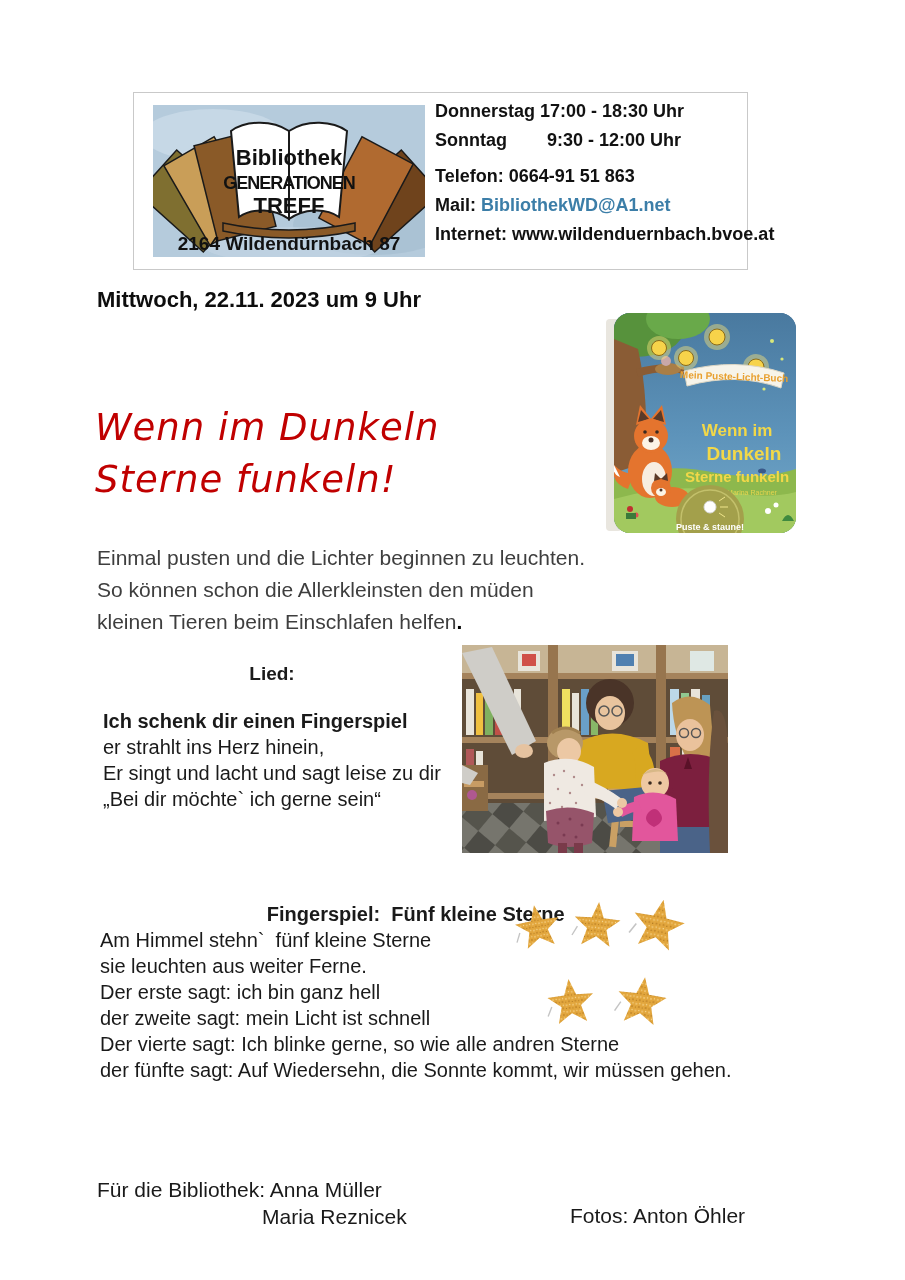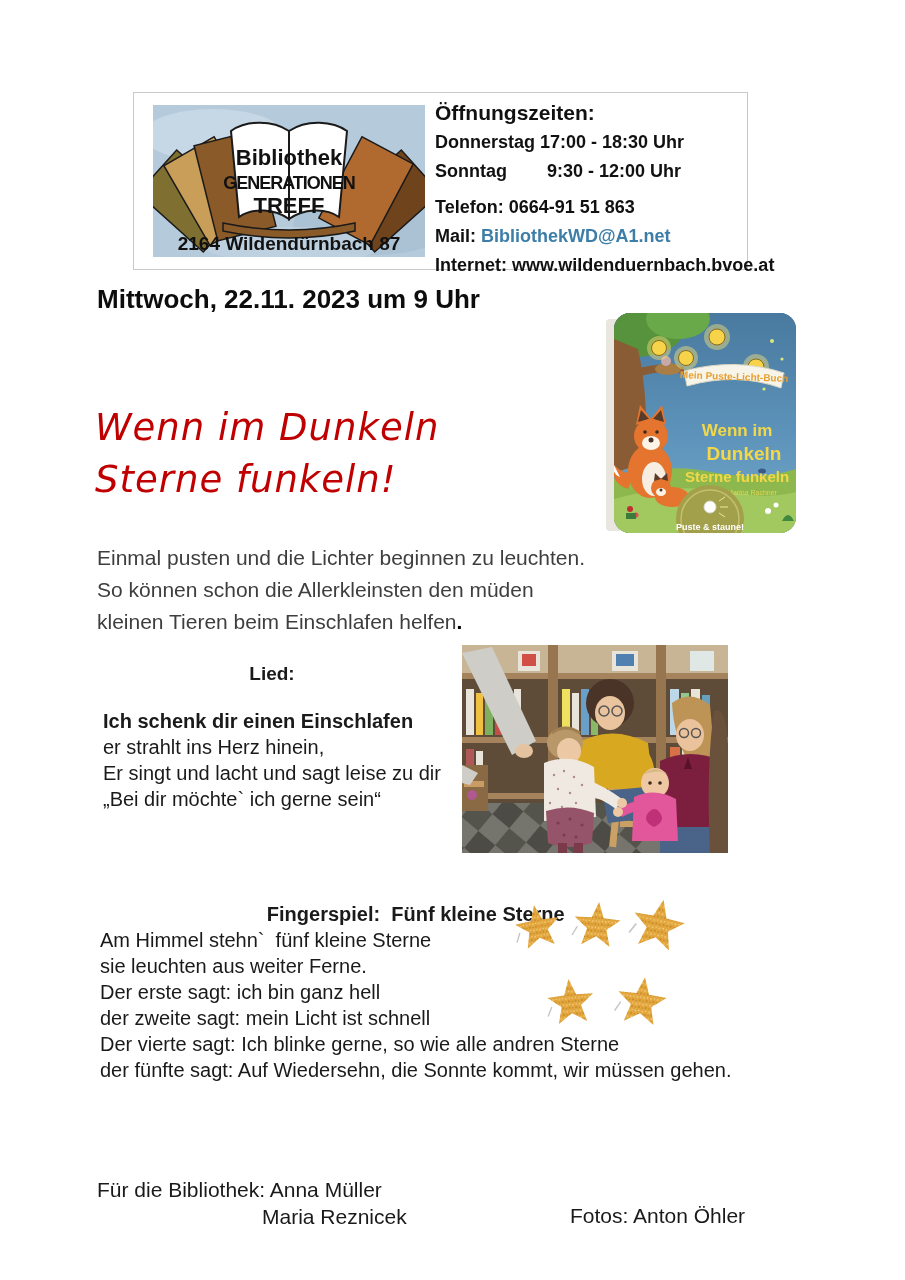--- a/index.html
+++ b/index.html
@@ -11,21 +11,21 @@
               border:1px solid #c9c9c9;background:#fff;}
   .logo-svg{position:absolute;left:19px;top:12px;width:272px;height:152px;}
   .info{position:absolute;left:301px;top:8px;}
   .info div{white-space:pre;}
   .info-heading{font-size:21px;font-weight:bold;margin-bottom:7px;}
   .info-line{font-size:18px;font-weight:bold;margin-bottom:8px;}
   .info-gap{margin-top:15px;}
   .mail-link{color:#3C7EA8;text-decoration:none;margin-top:16px;}
 
   
-  .event-title{position:absolute;left:97px;top:281px;font-size:26px;font-weight:bold;
+  .event-title{position:absolute;left:97px;top:281px;font-size:22px;font-weight:bold;
                line-height:37px;color:#0d0d0d;}
 
   
   .script-heading{position:absolute;left:95px;top:402px;font-size:37px;line-height:52px;
                   color:#C00000;font-style:italic;font-family:"DejaVu Sans",sans-serif;
                   letter-spacing:1px;}
 
   
   .description{position:absolute;left:97px;top:495px;font-size:21px;line-height:32px;color:#3e3e3e;margin-top:47px;}
   .description .period{color:#000;font-weight:bold;}
@@ -100,21 +100,20 @@
       <path d="M70,118 Q136,132 202,118 L202,126 Q136,140 70,126 Z" fill="#8a5a28" stroke="#1a1a1a" stroke-width="1.5"></path>
       <path d="M136,26 C118,14 92,16 78,26 L86,112 C100,102 122,104 136,114 Z" fill="#ffffff" stroke="#1a1a1a" stroke-width="2"></path>
       <path d="M136,26 C154,14 180,16 194,26 L186,112 C172,102 150,104 136,114 Z" fill="#ffffff" stroke="#1a1a1a" stroke-width="2"></path>
       <text x="136" y="60" text-anchor="middle" font-size="22" font-weight="bold" fill="#111">Bibliothek</text>
       <text x="136" y="84" text-anchor="middle" font-size="18" font-weight="bold" fill="#111" letter-spacing="-1">GENERATIONEN</text>
       <text x="136" y="108" text-anchor="middle" font-size="22" font-weight="bold" fill="#111">TREFF</text>
       <text x="136" y="145" text-anchor="middle" font-size="19" font-weight="bold" fill="#111">2164 Wildendürnbach 87</text>
     </svg>
 
     <div class="info">
-      <div class="info-heading">Öffnungszeiten:</div>
       <div class="info-line">Donnerstag 17:00 - 18:30 Uhr</div>
       <div class="info-line">Sonntag        9:30 - 12:00 Uhr</div>
       <div class="info-line info-gap">Telefon: 0664-91 51 863</div>
       <div class="info-line"><span>Mail: </span><a href="#" class="mail-link">BibliothekWD@A1.net</a></div>
       <div class="info-line">Internet: www.wildenduernbach.bvoe.at</div>
     </div>
   </div>
 
   <div class="event-title">
     <div>Mittwoch, 22.11. 2023 um 9 Uhr</div>
@@ -212,21 +211,21 @@
   </div>
 
   <div class="description">
     <div>Einmal pusten und die Lichter beginnen zu leuchten.</div>
     <div>So können schon die Allerkleinsten den müden</div>
     <div><span>kleinen Tieren beim Einschlafen helfen</span><span class="period">.</span></div>
   </div>
 
   <div class="song">
     <div class="song-heading">Lied:</div>
-    <div class="song-title">Ich schenk dir einen Einschlafen</div>
+    <div class="song-title">Ich schenk dir einen Fingerspiel</div>
     <div>er strahlt ins Herz hinein,</div>
     <div>Er singt und lacht und sagt leise zu dir</div>
     <div>„Bei dir möchte` ich gerne sein“</div>
   </div>
 
   <svg class="photo-svg" viewBox="0 0 266 208">
     <rect width="266" height="208" fill="#5f4c38"></rect>
 
     <rect x="0" y="0" width="266" height="30" fill="#c7b595"></rect>
     <rect x="0" y="28" width="266" height="6" fill="#a5835c"></rect>

